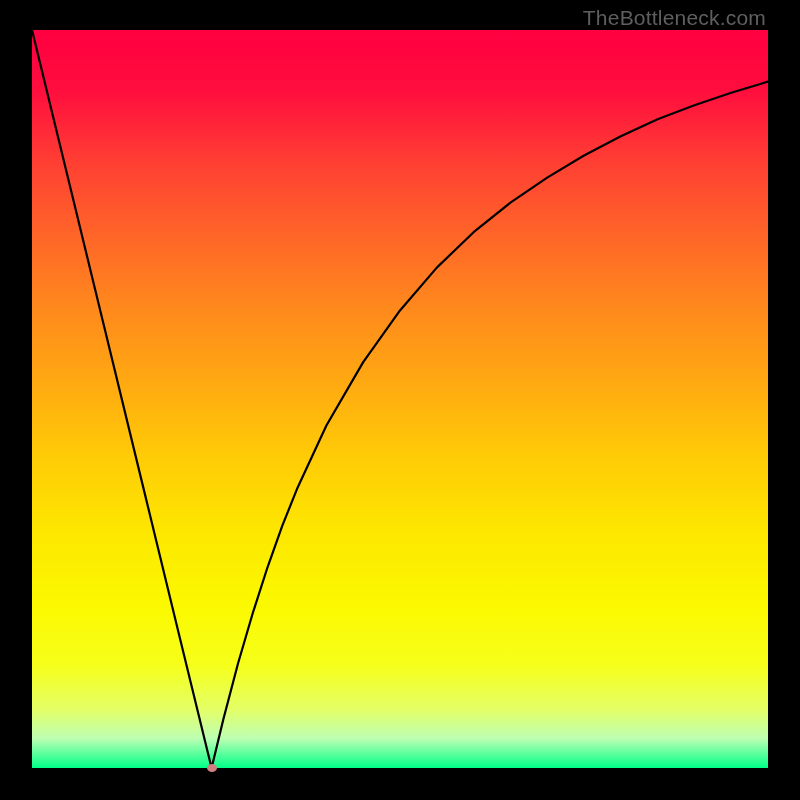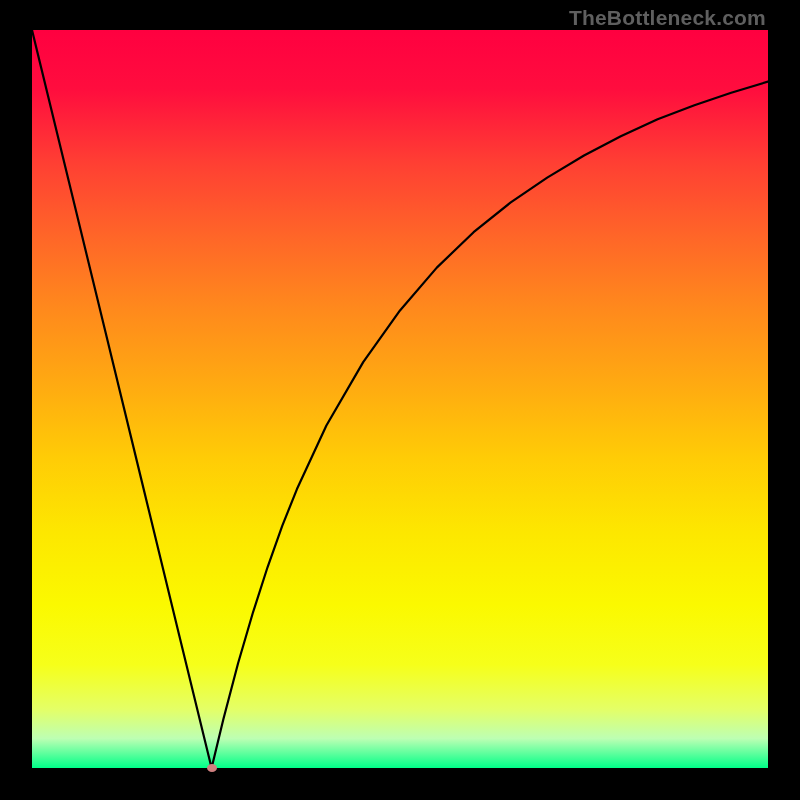--- a/index.html
+++ b/index.html
@@ -31,21 +31,21 @@
       #bdffb3 96%,
       #00ff88 100%
     );
   }
   .watermark {
     position: absolute;
     top: 6px;
     right: 34px;
     font-family: Arial, Helvetica, sans-serif;
     font-size: 21px;
-    font-weight: 700;
+    font-weight: 400;
     color: #5f5f5f;
     letter-spacing: 0.2px;
   }
   .curve {
     position: absolute;
     left: 0;
     top: 0;
     width: 736px;
     height: 738px;
   }

